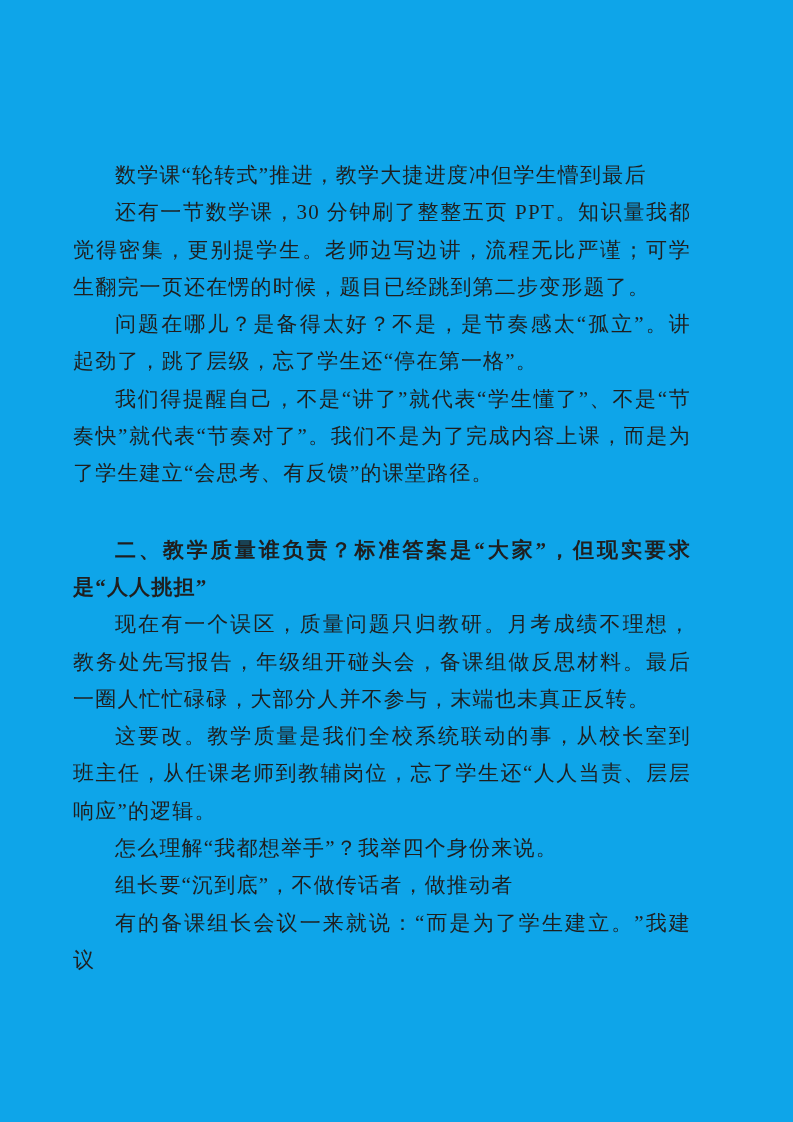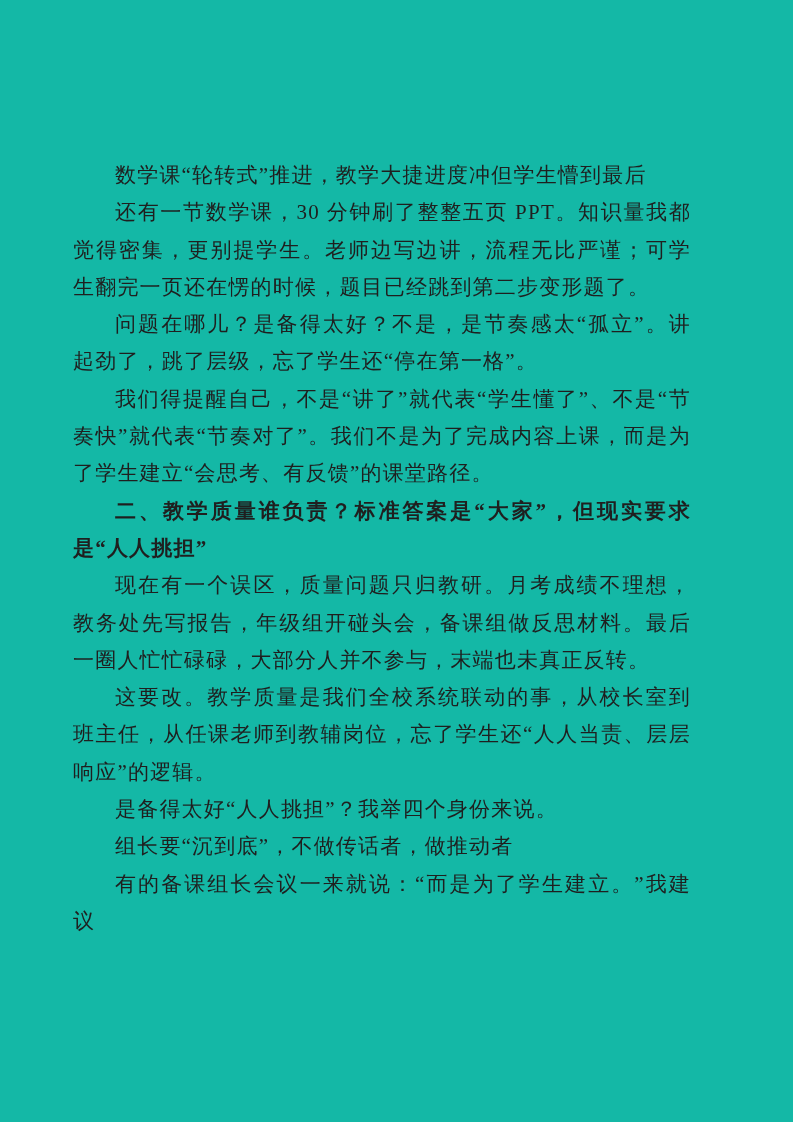--- a/index.html
+++ b/index.html
@@ -9,21 +9,21 @@
   body {
     width: 793px;
     height: 1122px;
     background: #ffffff;
     overflow: hidden;
   }
   .page {
     position: relative;
     width: 793px;
     height: 1122px;
-    background: #14b8a6;
+    background: #0ea5e9;
   }
   .doc-body {
     position: absolute;
     left: 73px;
     top: 157px;
     width: 618px;
     font-family: "Liberation Serif", "DejaVu Serif", serif;
     font-size: 21px;
     line-height: 37.3px;
     color: #1f1f1f;
@@ -31,31 +31,32 @@
     text-justify: inter-character;
     letter-spacing: 1.2px;
   }
   .para {
     margin: 0;
     padding: 0;
     text-indent: 2em;
   }
   .para.heading {
     font-weight: bold;
+    margin-top: 39px;
   }
 </style>
 </head>
 <body>
 
 <div class="page">
   <div class="doc-body">
       <p class="para">数学课“轮转式”推进，教学大捷进度冲但学生懵到最后</p>
       <p class="para">还有一节数学课，30 分钟刷了整整五页 PPT。知识量我都觉得密集，更别提学生。老师边写边讲，流程无比严谨；可学生翻完一页还在愣的时候，题目已经跳到第二步变形题了。</p>
       <p class="para">问题在哪儿？是备得太好？不是，是节奏感太“孤立”。讲起劲了，跳了层级，忘了学生还“停在第一格”。</p>
       <p class="para">我们得提醒自己，不是“讲了”就代表“学生懂了”、不是“节奏快”就代表“节奏对了”。我们不是为了完成内容上课，而是为了学生建立“会思考、有反馈”的课堂路径。</p>
       <p class="para heading">二、教学质量谁负责？标准答案是“大家”，但现实要求是“人人挑担”</p>
       <p class="para">现在有一个误区，质量问题只归教研。月考成绩不理想，教务处先写报告，年级组开碰头会，备课组做反思材料。最后一圈人忙忙碌碌，大部分人并不参与，末端也未真正反转。</p>
       <p class="para">这要改。教学质量是我们全校系统联动的事，从校长室到班主任，从任课老师到教辅岗位，忘了学生还“人人当责、层层响应”的逻辑。</p>
-      <p class="para">是备得太好“人人挑担”？我举四个身份来说。</p>
+      <p class="para">怎么理解“我都想举手”？我举四个身份来说。</p>
       <p class="para">组长要“沉到底”，不做传话者，做推动者</p>
       <p class="para">有的备课组长会议一来就说：“而是为了学生建立。”我建议</p>
     </div>
 </div>
 
 </body></html>

